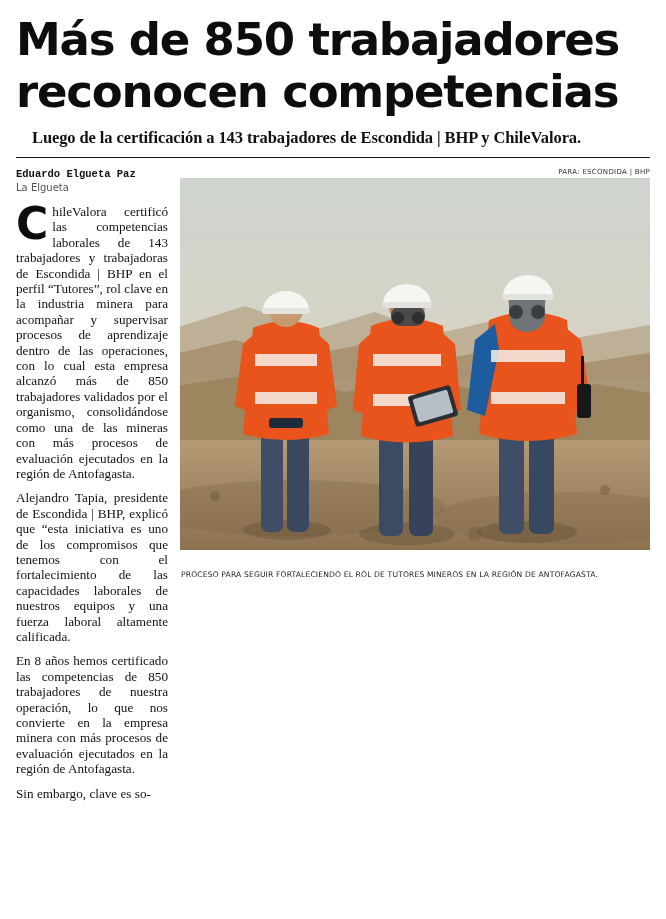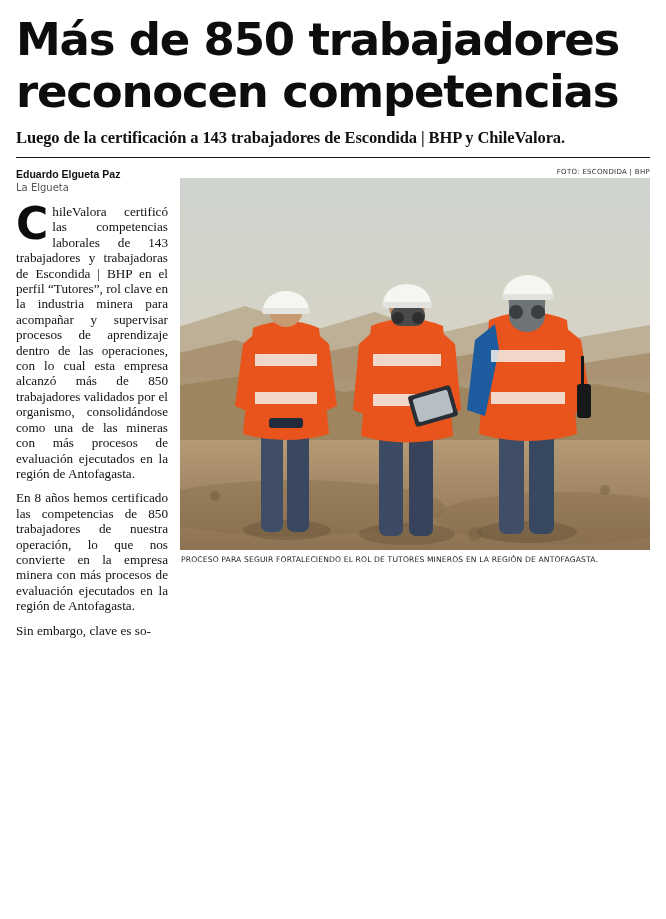--- a/index.html
+++ b/index.html
@@ -33,41 +33,41 @@
     margin: 0 0 4px 0;
   }
   .headline .l2 { display: block; }
 
   .kicker {
     font-family: "Liberation Serif", serif;
     font-weight: bold;
     font-size: 16.5px;
     line-height: 20px;
     color: #111;
-    margin: 10px 0 9px 0;
+    margin: 10px 0 9px 16px;
     letter-spacing: -0.1px;
   }
   .rule {
     border: 0;
     border-top: 1.5px solid #1a1a1a;
     margin: 0 0 10px 0;
   }
 
   
   .upper {
     display: flex;
     gap: 12px;
     align-items: flex-start;
   }
   .left-col {
     width: 152px;
     flex: 0 0 152px;
   }
   .byline-name {
-    font-family: Liberation Sans, sans-serif;
+    font-family: Liberation Mono, monospace;
     font-weight: bold;
     font-size: 10.5px;
     line-height: 13px;
     color: #111;
   }
   .byline-outlet {
     font-family: "DejaVu Sans", sans-serif;
     font-size: 10px;
     line-height: 13px;
     color: #555;
@@ -111,21 +111,21 @@
     height: 372px;
     overflow: hidden;
     background: #c8b89d;
   }
   .photo svg { display: block; width: 100%; height: 100%; }
   .photo-caption {
     font-family: "DejaVu Sans", sans-serif;
     font-size: 7.6px;
     letter-spacing: 0.15px;
     color: #222;
-    padding: 5px 1px 0 1px;
+    padding: 20px 1px 0 1px;
     line-height: 10px;
   }
 </style>
 </head>
 <body>
 
 <div class="page">
 
   <h1 class="headline">
     <span>Más de 850 trabajadores</span>
@@ -136,27 +136,28 @@
   <hr class="rule">
 
   <div class="upper">
 
     <div class="left-col">
       <div class="byline-name">Eduardo Elgueta Paz</div>
       <div class="byline-outlet">La Elgueta</div>
 
       <div class="lede">
         <p><span class="dropcap">C</span><span>hileValora certificó las competencias laborales de 143 trabajadores y trabajadoras de Escondida | BHP en el perfil “Tutores”, rol clave en la industria minera para acompañar y supervisar procesos de aprendizaje dentro de las operaciones, con lo cual esta empresa alcanzó más de 850 trabajadores validados por el organismo, consolidándose como una de las mineras con más procesos de evaluación ejecutados en la región de Antofagasta.</span></p>
+        <p>Alejandro Tapia, presidente de Escondida | BHP, explicó que “esta iniciativa es uno de los compromisos que tenemos con el fortalecimiento de las capacidades laborales de nuestros equipos y una fuerza laboral altamente calificada.</p>
         <p>En 8 años hemos certificado las competencias de 850 trabajadores de nuestra operación, lo que nos convierte en la empresa minera con más procesos de evaluación ejecutados en la región de Antofagasta.</p>
         <p>Sin embargo, clave es so-</p>
       </div>
     </div>
 
     <div class="photo-wrap">
-      <div class="photo-credit">FOTO: ESCONDIDA | BHP</div>
+      <div class="photo-credit">PARA: ESCONDIDA | BHP</div>
       <div class="photo">
         <svg viewBox="0 0 480 372" preserveAspectRatio="xMidYMid slice">
           <defs>
             <linearGradient id="sky" x1="0" y1="0" x2="0" y2="1">
               <stop offset="0%" stop-color="#cfd4cf"></stop>
               <stop offset="60%" stop-color="#d9d3c2"></stop>
               <stop offset="100%" stop-color="#d6c7ab"></stop>
             </linearGradient>
             <linearGradient id="ground" x1="0" y1="0" x2="0" y2="1">
               <stop offset="0%" stop-color="#b59a76"></stop>

